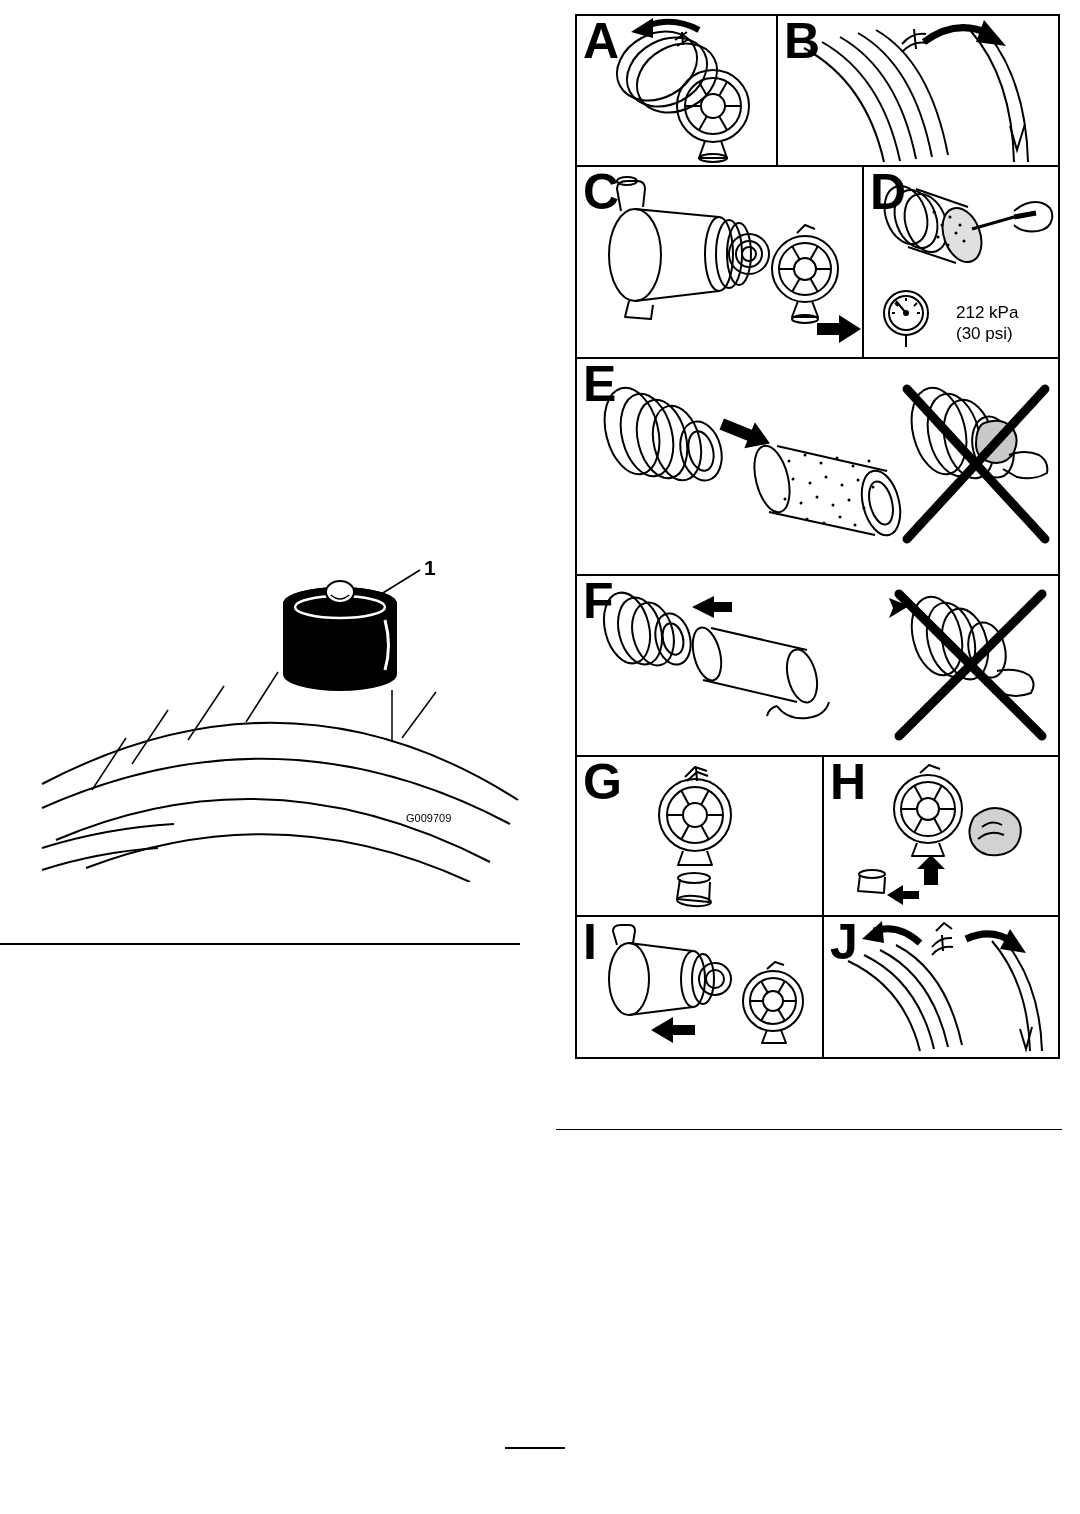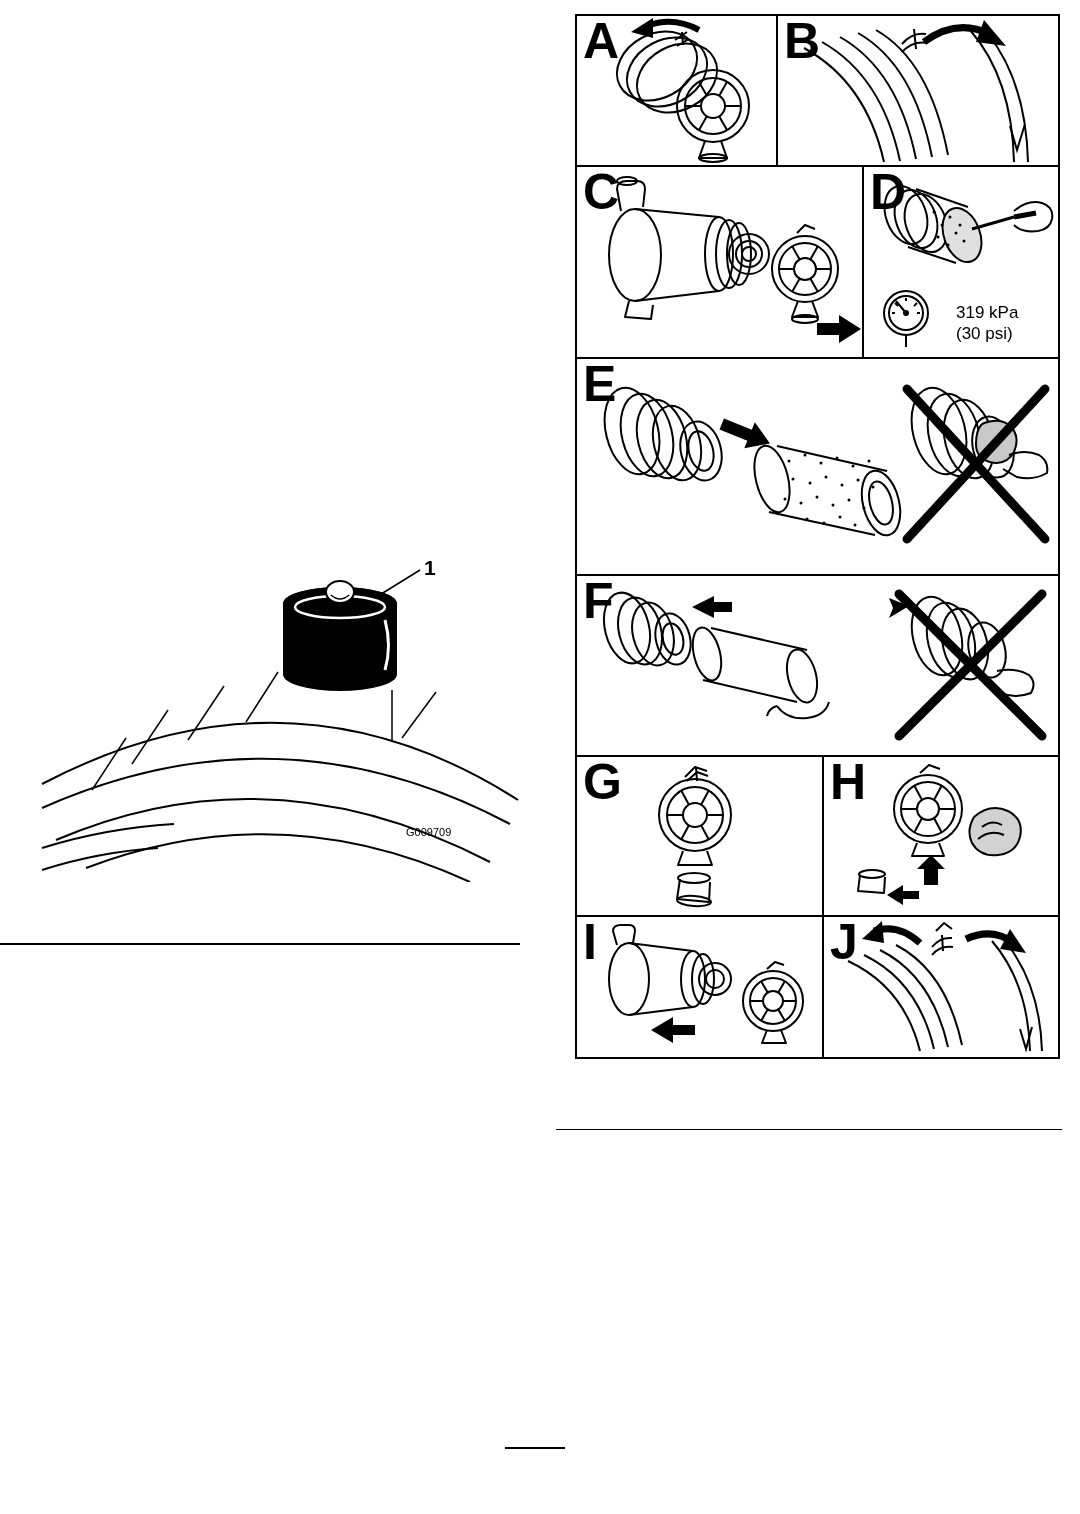--- a/index.html
+++ b/index.html
@@ -6,21 +6,21 @@
   .page { position:relative; width:1080px; height:1514px; background:#fff; overflow:hidden;
           font-family:"Liberation Sans", sans-serif; color:#000; }
   .cell { position:absolute; border:2px solid #000; background:#fff; box-sizing:border-box; }
   .cell svg { position:absolute; left:0; top:0; width:100%; height:100%; }
   .letter { position:absolute; top:0; left:6px; font-weight:700; font-size:50px; line-height:1;
             color:#000; z-index:2; }
   .rule { position:absolute; background:#000; }
   #leftFigure { position:absolute; left:40px; top:552px; width:480px; height:330px; }
   #leftFigure svg { position:absolute; left:0; top:0; width:100%; height:100%; }
   #callout1 { position:absolute; left:384px; top:4px; font-weight:700; font-size:21px; }
-  #figCode  { position:absolute; left:366px; top:274px; font-size:11px; }
+  #figCode  { position:absolute; left:366px; top:260px; font-size:11px; }
   .pressure { position:absolute; font-size:17px; line-height:1.2; }
   #pressure1 { left:92px; top:136px; }
   #pressure2 { left:92px; top:157px; }
 </style>
 </head>
 <body>
 
 <div class="page">
 
   <div id="leftFigure">
@@ -173,21 +173,21 @@
         <line x1="42" y1="146" x2="32" y2="134"></line>
         <circle cx="42" cy="146" r="2" fill="#000"></circle>
         <line x1="42" y1="168" x2="42" y2="180"></line>
         <line x1="42" y1="131" x2="42" y2="134"></line>
         <line x1="31" y1="136" x2="34" y2="139"></line>
         <line x1="53" y1="136" x2="50" y2="139"></line>
         <line x1="28" y1="146" x2="31" y2="146"></line>
         <line x1="56" y1="146" x2="53" y2="146"></line>
       </g>
     </svg>
-    <div class="pressure" id="pressure1">319 kPa</div>
+    <div class="pressure" id="pressure1">212 kPa</div>
     <div class="pressure" id="pressure2">(30 psi)</div>
     <div class="letter">D</div>
   </div>
 
   <div class="cell" style="left:575px;top:357px;width:485px;height:219px;">
     <svg viewBox="0 0 481 215">
       <g fill="none" stroke="#000" stroke-width="2">
         <ellipse cx="55" cy="72" rx="26" ry="44" transform="rotate(-14 55 72)"></ellipse>
         <ellipse cx="70" cy="76" rx="25" ry="42" transform="rotate(-14 70 76)"></ellipse>
         <ellipse cx="85" cy="80" rx="24" ry="40" transform="rotate(-14 85 80)"></ellipse>

